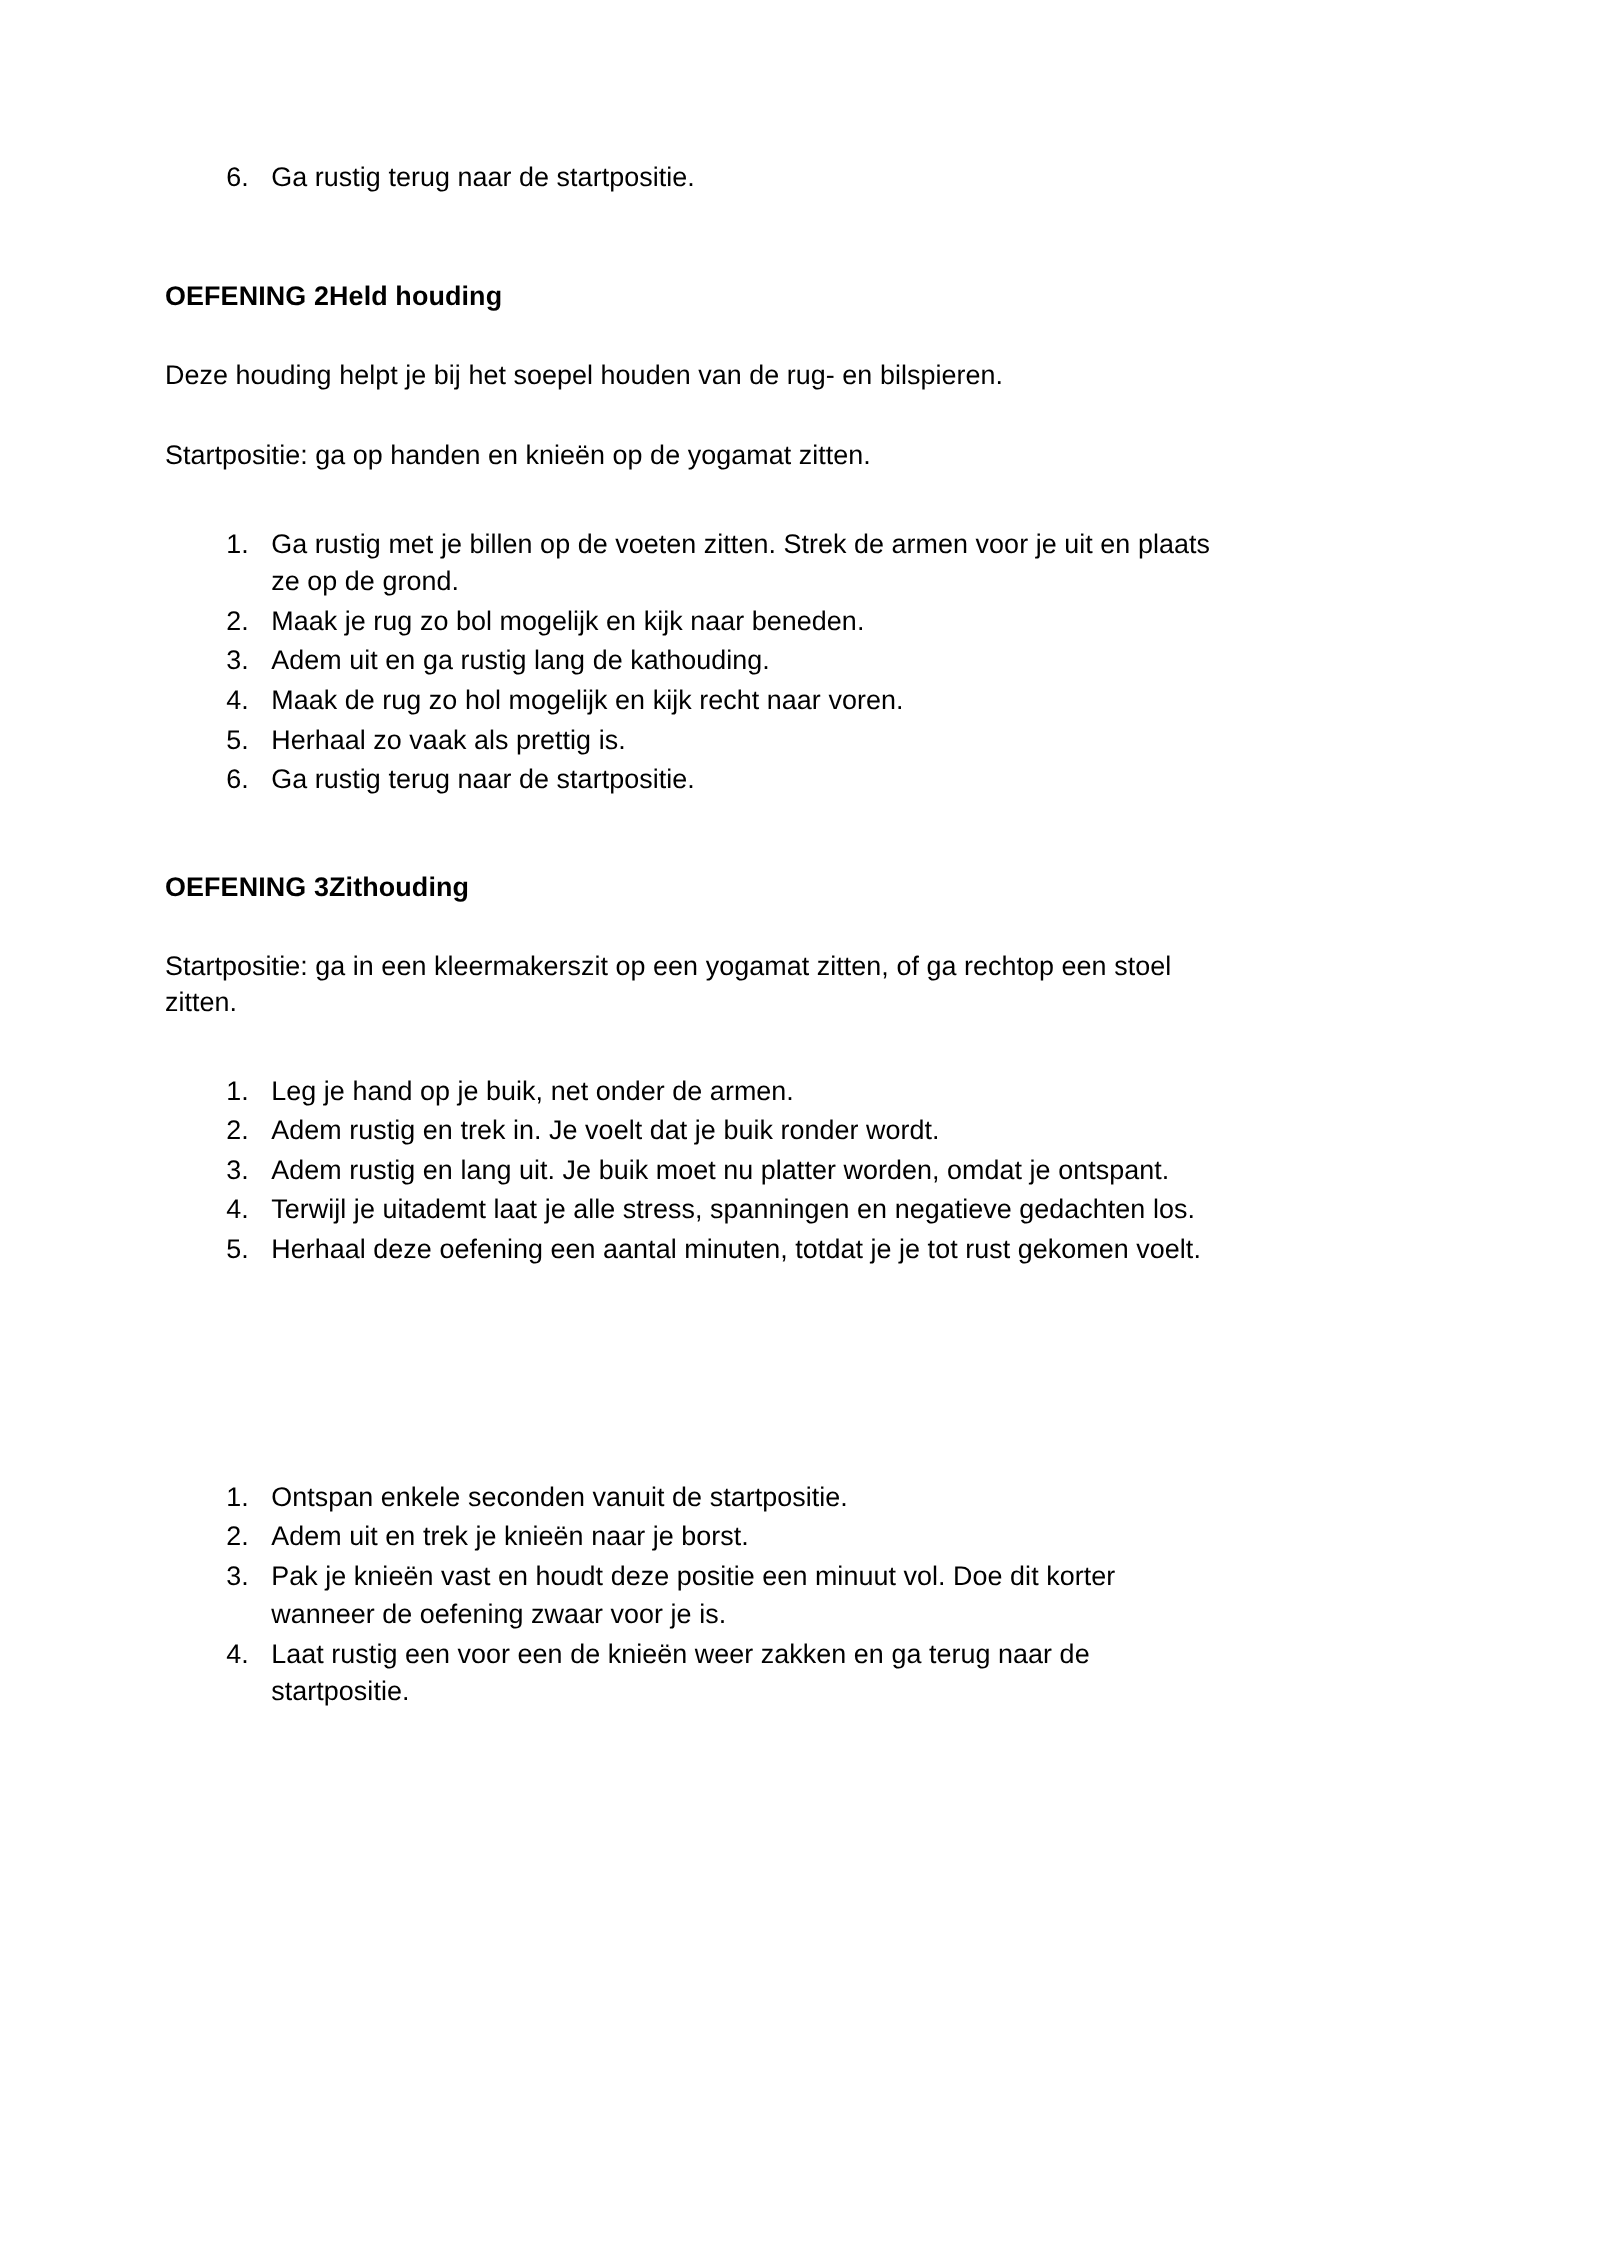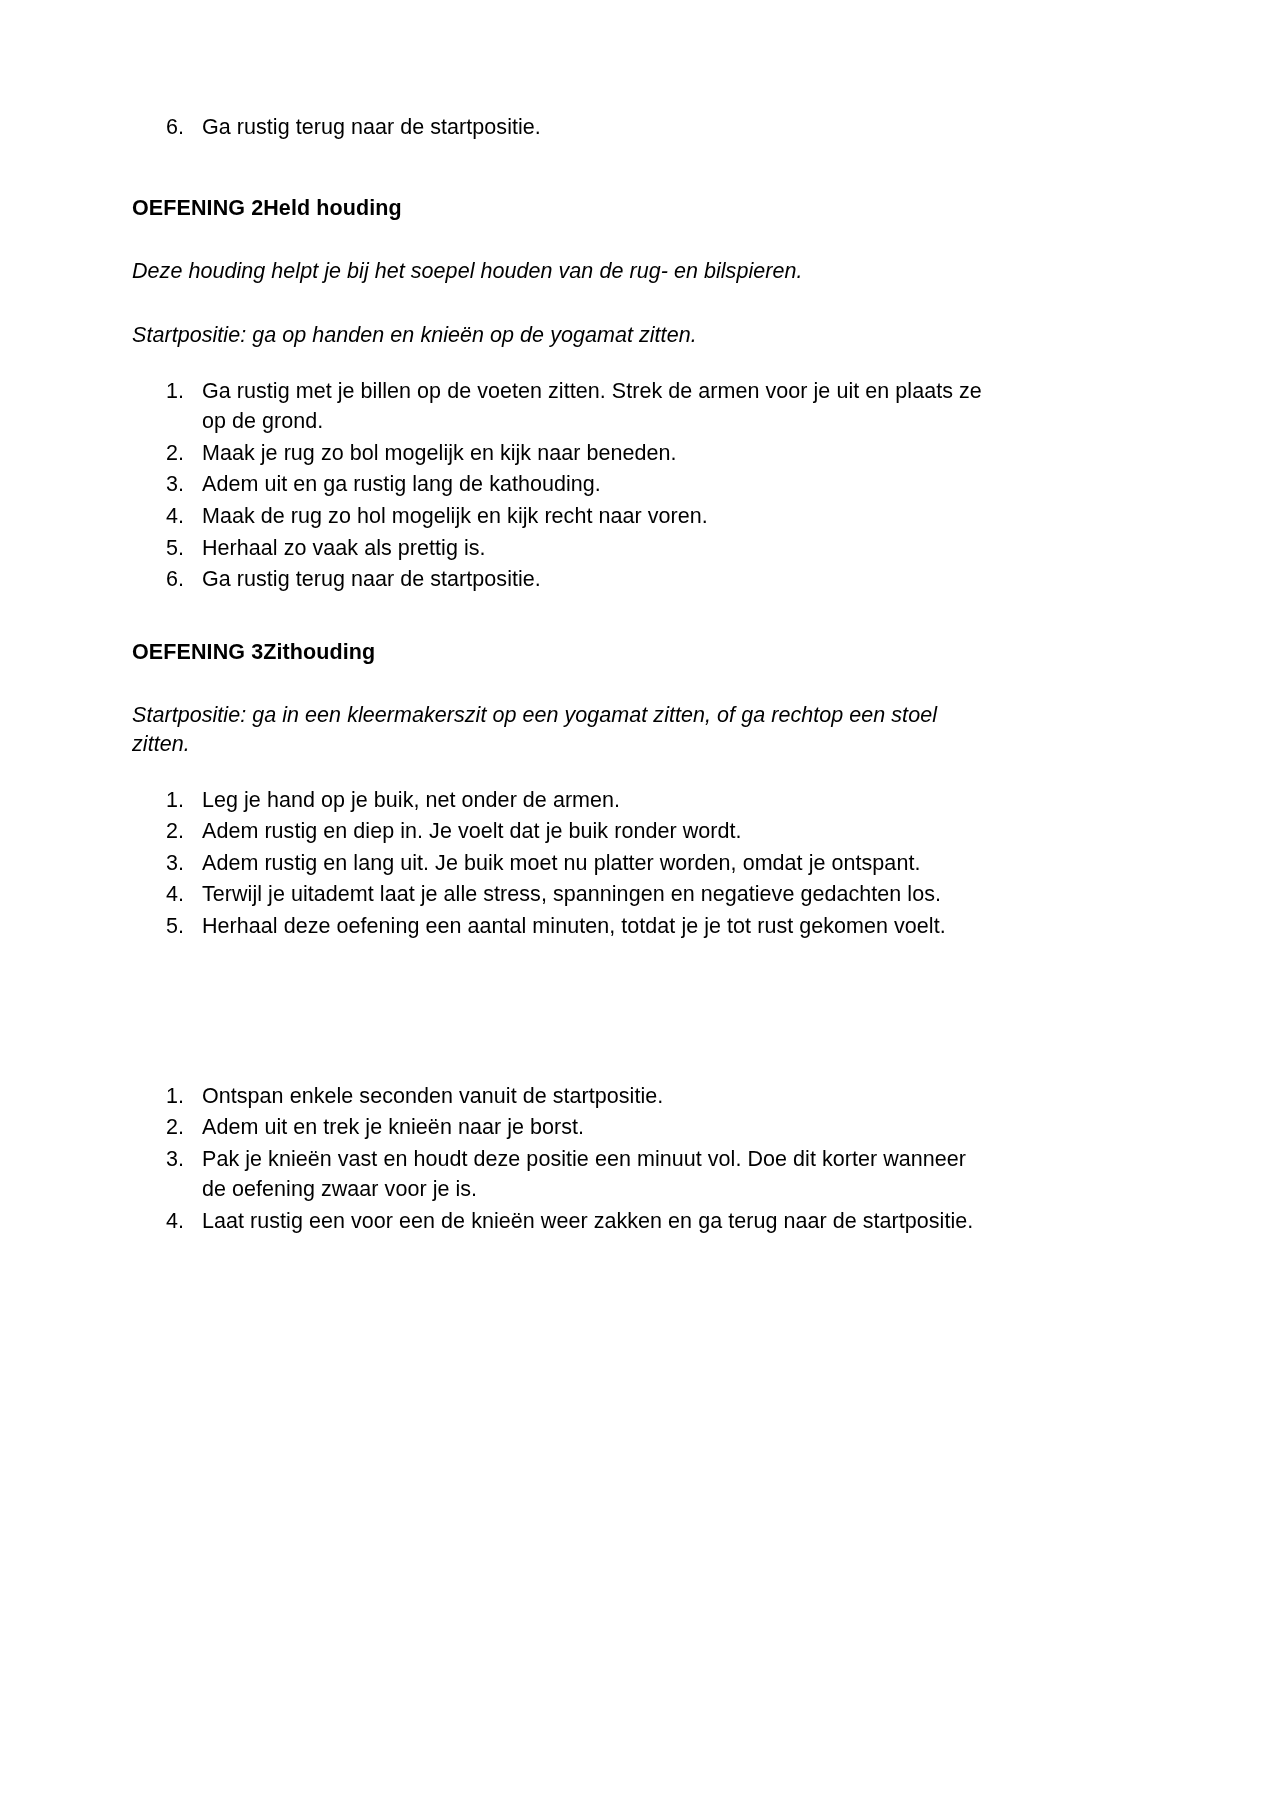--- a/index.html
+++ b/index.html
@@ -32,29 +32,28 @@
     line-height: 1.32;
     letter-spacing: 0.1px;
     margin: 0;
   }
   .doc-para {
     font-size: 21.5px;
     font-weight: normal;
     line-height: 1.35;
     margin: 0;
     letter-spacing: 0.05px;
-    font-style: italic;
   }
   .gap-heading { height: 50px; }
   .gap-para    { height: 35px; }
   .gap-list    { height: 26px; }
   .gap-after-list { height: 42px; }
 
   ol.doc-list {
-    margin: 0;
+    margin: 15px;
     padding: 0 0 0 0;
     list-style: none;
     counter-reset: item;
   }
   ol.doc-list > li {
     position: relative;
     font-size: 21.5px;
     line-height: 1.42;
     padding-left: 70px;
     margin: 0 0 1px 0;
@@ -103,21 +102,21 @@
 
     <div class="gap-after-list"></div>
     <p class="doc-heading">OEFENING 3Zithouding</p>
 
     <div class="gap-para"></div>
     <p class="doc-para">Startpositie: ga in een kleermakerszit op een yogamat zitten, of ga rechtop een stoel zitten.</p>
 
     <div class="gap-list"></div>
     <ol class="doc-list">
       <li>Leg je hand op je buik, net onder de armen.</li>
-      <li>Adem rustig en diep in. Je voelt dat je buik ronder wordt.</li>
+      <li>Adem rustig en trek in. Je voelt dat je buik ronder wordt.</li>
       <li>Adem rustig en lang uit. Je buik moet nu platter worden, omdat je ontspant.</li>
       <li>Terwijl je uitademt laat je alle stress, spanningen en negatieve gedachten los.</li>
       <li>Herhaal deze oefening een aantal minuten, totdat je je tot rust gekomen voelt.</li>
     </ol>
 
     <div class="gap-after-list"></div>
 
     <div class="gap-para"></div>
 
     <div class="gap-para"></div>

